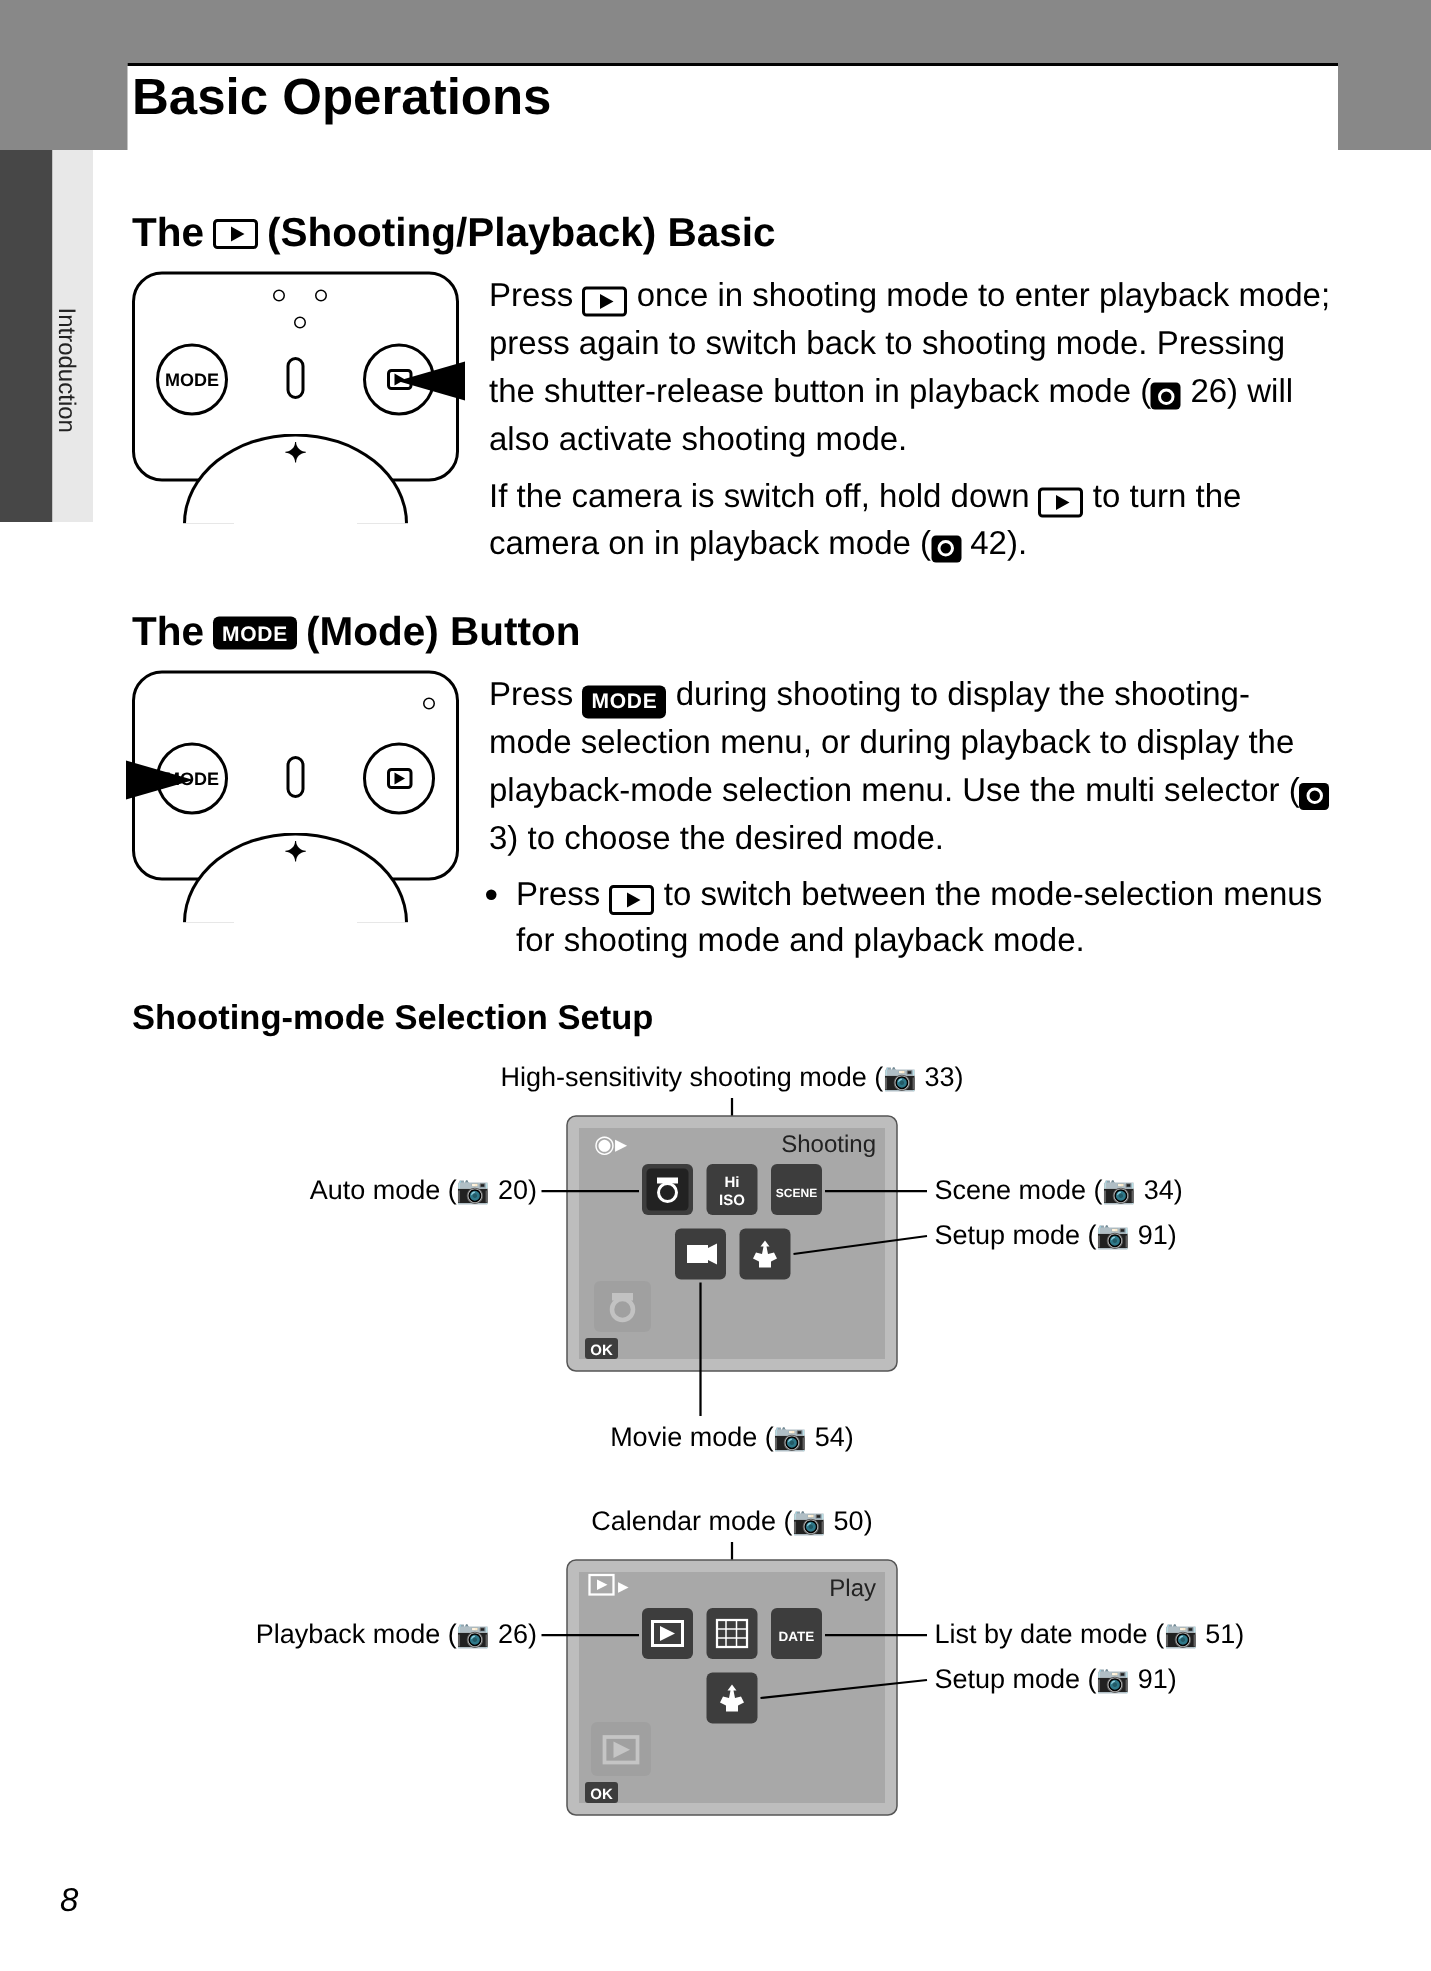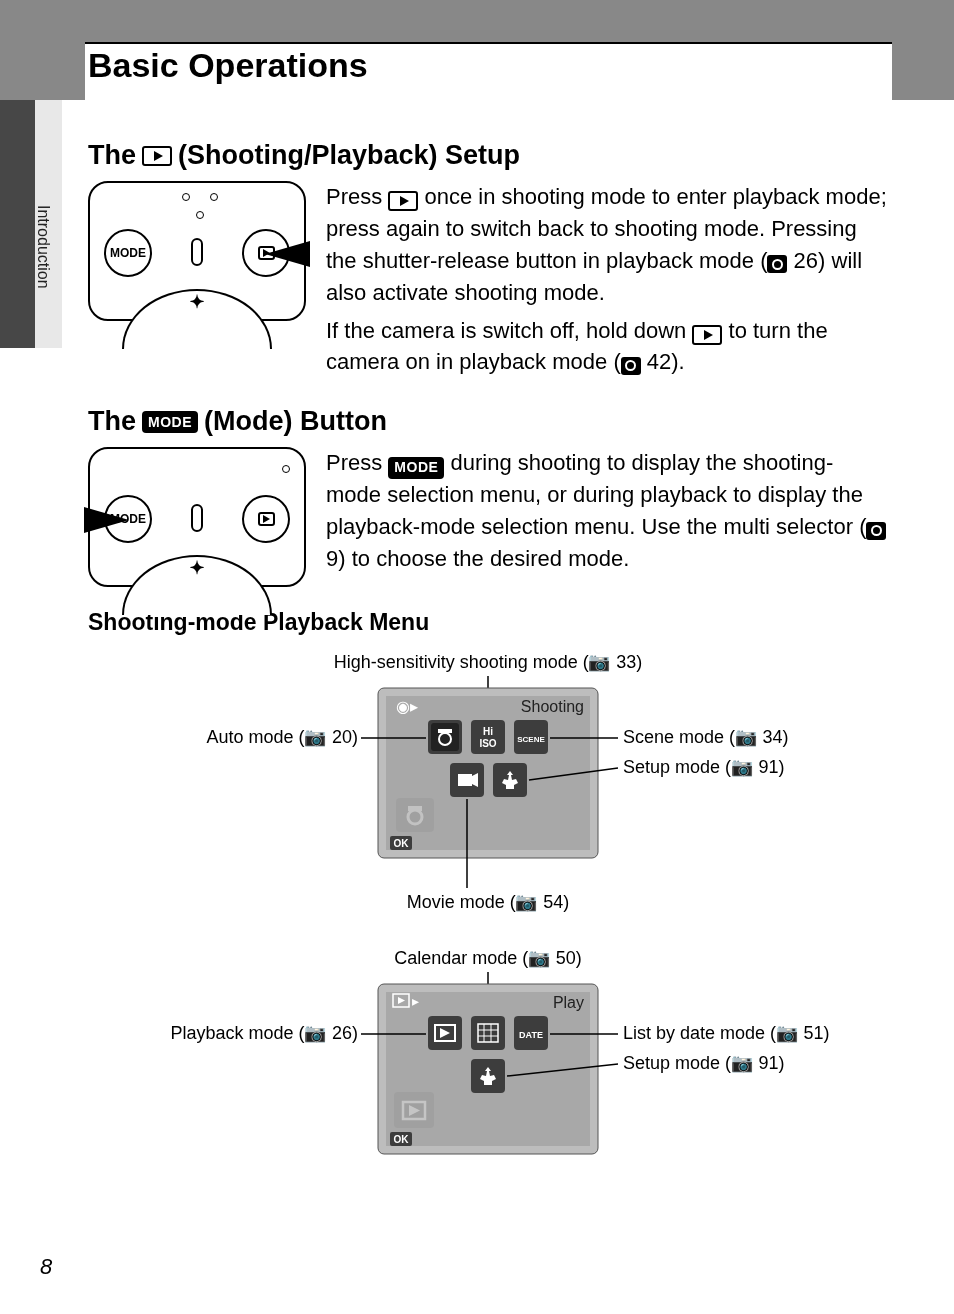--- a/index.html
+++ b/index.html
@@ -63,21 +63,21 @@
 
 <div class="side-tab-dark"></div>
 <div class="side-tab-light"></div>
 <div class="side-tab-label">Introduction</div>
 
 <div class="content">
 
   <div class="subhead">
     <span>The</span>
     <span class="icon-play-box"></span>
-    <span>(Shooting/Playback) Setup</span>
+    <span>(Shooting/Playback) Basic</span>
   </div>
   <div class="row">
     <div class="illust">
       <div class="cam-top">
         <div class="dot" style="left:92px; top:10px;"></div>
           <div class="dot" style="left:120px; top:10px;"></div>
         <div class="dot" style="left:106px; top:28px;"></div>
         <div class="btn mode">MODE</div>
         <div class="ridge"></div>
         <div class="btn play">
@@ -112,26 +112,31 @@
         <div class="btn play">
             <span></span>
           </div>
         <div class="arc"></div>
         <div class="bolt">✦</div>
         <div class="arrow left"></div>
       </div>
     </div>
     <div class="txt">
       <p>
-        <span>Press </span><span class="icon-mode">MODE</span><span> during shooting to display the shooting-mode selection menu, or during playback to display the playback-mode selection menu. Use the multi selector (</span><span class="icon-cam"></span><span> 9) to choose the desired mode.</span>
+        <span>Press </span><span class="icon-mode">MODE</span><span> during shooting to display the shooting-mode selection menu, or during playback to display the playback-mode selection menu. Use the multi selector (</span><span class="icon-cam"></span><span> 3) to choose the desired mode.</span>
       </p>
-    </div>
-  </div>
-
-  <div class="subsub">Shooting-mode Playback Menu</div>
+      <ul>
+          <li>
+        <span>Press </span><span class="icon-play-box"></span><span> to switch between the mode-selection menus for shooting mode and playback mode.</span>
+      </li>
+        </ul>
+    </div>
+  </div>
+
+  <div class="subsub">Shooting-mode Selection Setup</div>
   <div class="diagram-block">
     <svg width="720" height="270" font-family="Arial" font-size="18">
 
       <text x="360" y="20" text-anchor="middle"><tspan>High-sensitivity shooting mode (</tspan><tspan font-weight="bold">📷</tspan><tspan> 33)</tspan></text>
       <line x1="360" y1="28" x2="360" y2="72" stroke="#000" stroke-width="1.5"></line>
 
       <rect x="250" y="40" width="220" height="170" rx="6" fill="#bdbdbd" stroke="#555"></rect>
       <rect x="258" y="48" width="204" height="154" fill="#a8a8a8"></rect>
 
       <text x="268" y="64" fill="#fff" font-size="16">◉▸</text>

